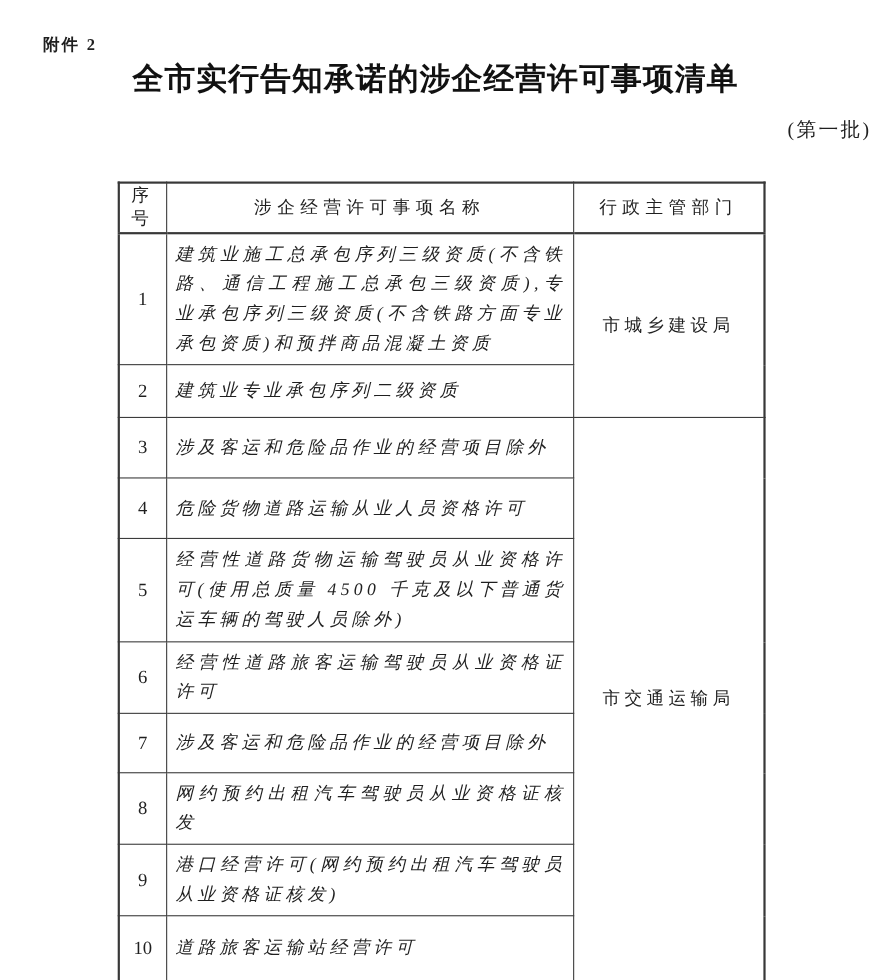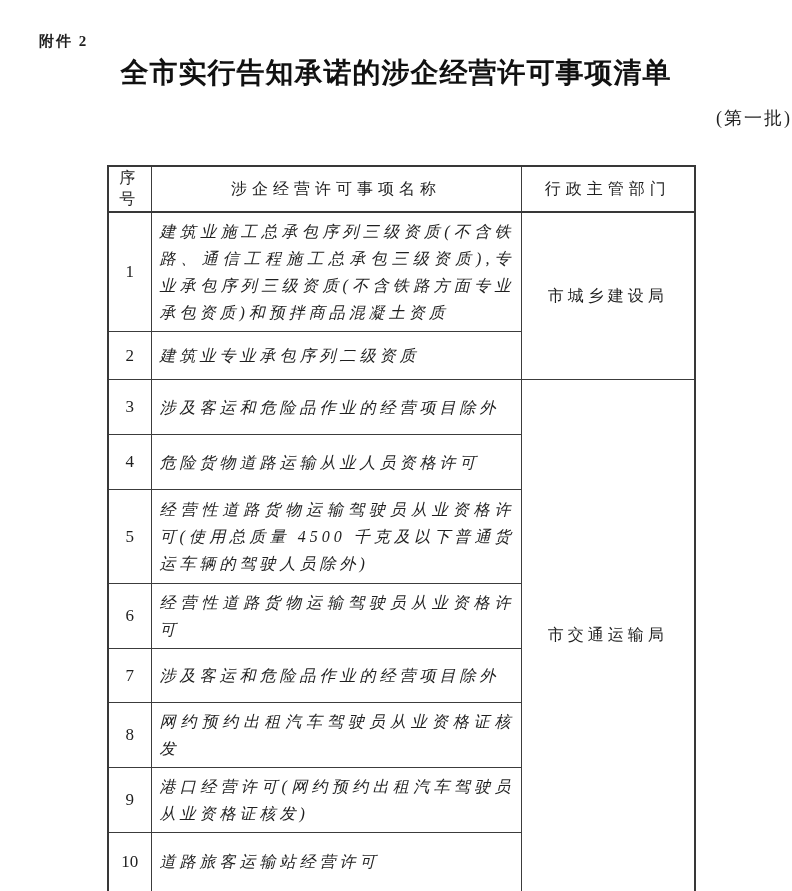--- a/index.html
+++ b/index.html
@@ -131,21 +131,21 @@
     <tr class="r4">
       <td class="cell-no">4</td>
       <td class="cell-name">危险货物道路运输从业人员资格许可</td>
     </tr>
     <tr class="r5">
       <td class="cell-no">5</td>
       <td class="cell-name">经营性道路货物运输驾驶员从业资格许可(使用总质量 4500 千克及以下普通货运车辆的驾驶人员除外)</td>
     </tr>
     <tr class="r6">
       <td class="cell-no">6</td>
-      <td class="cell-name">经营性道路货物运输驾驶员从业资格许可</td>
+      <td class="cell-name">经营性道路旅客运输驾驶员从业资格证许可</td>
     </tr>
     <tr class="r7">
       <td class="cell-no">7</td>
       <td class="cell-name">涉及客运和危险品作业的经营项目除外</td>
     </tr>
     <tr class="r8">
       <td class="cell-no">8</td>
       <td class="cell-name">网约预约出租汽车驾驶员从业资格证核发</td>
     </tr>
     <tr class="r9">

